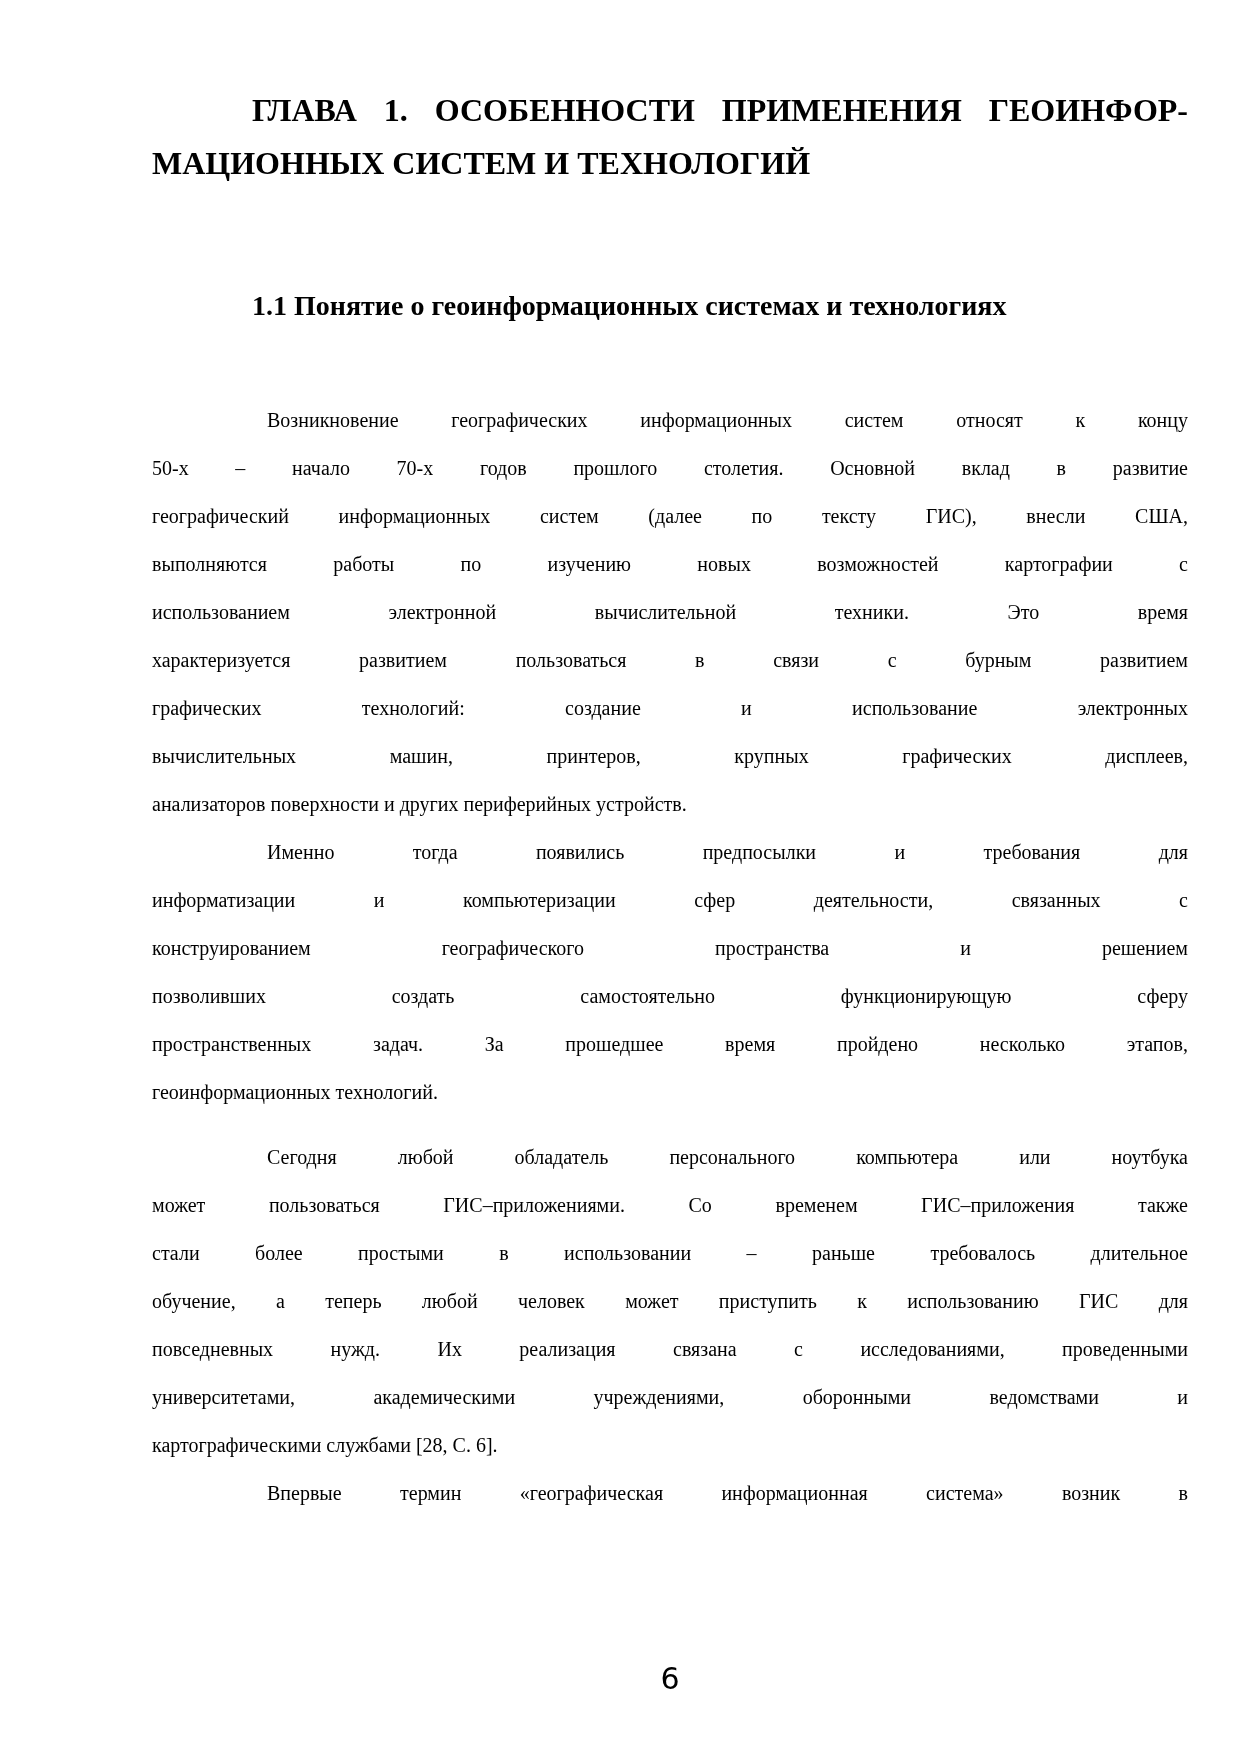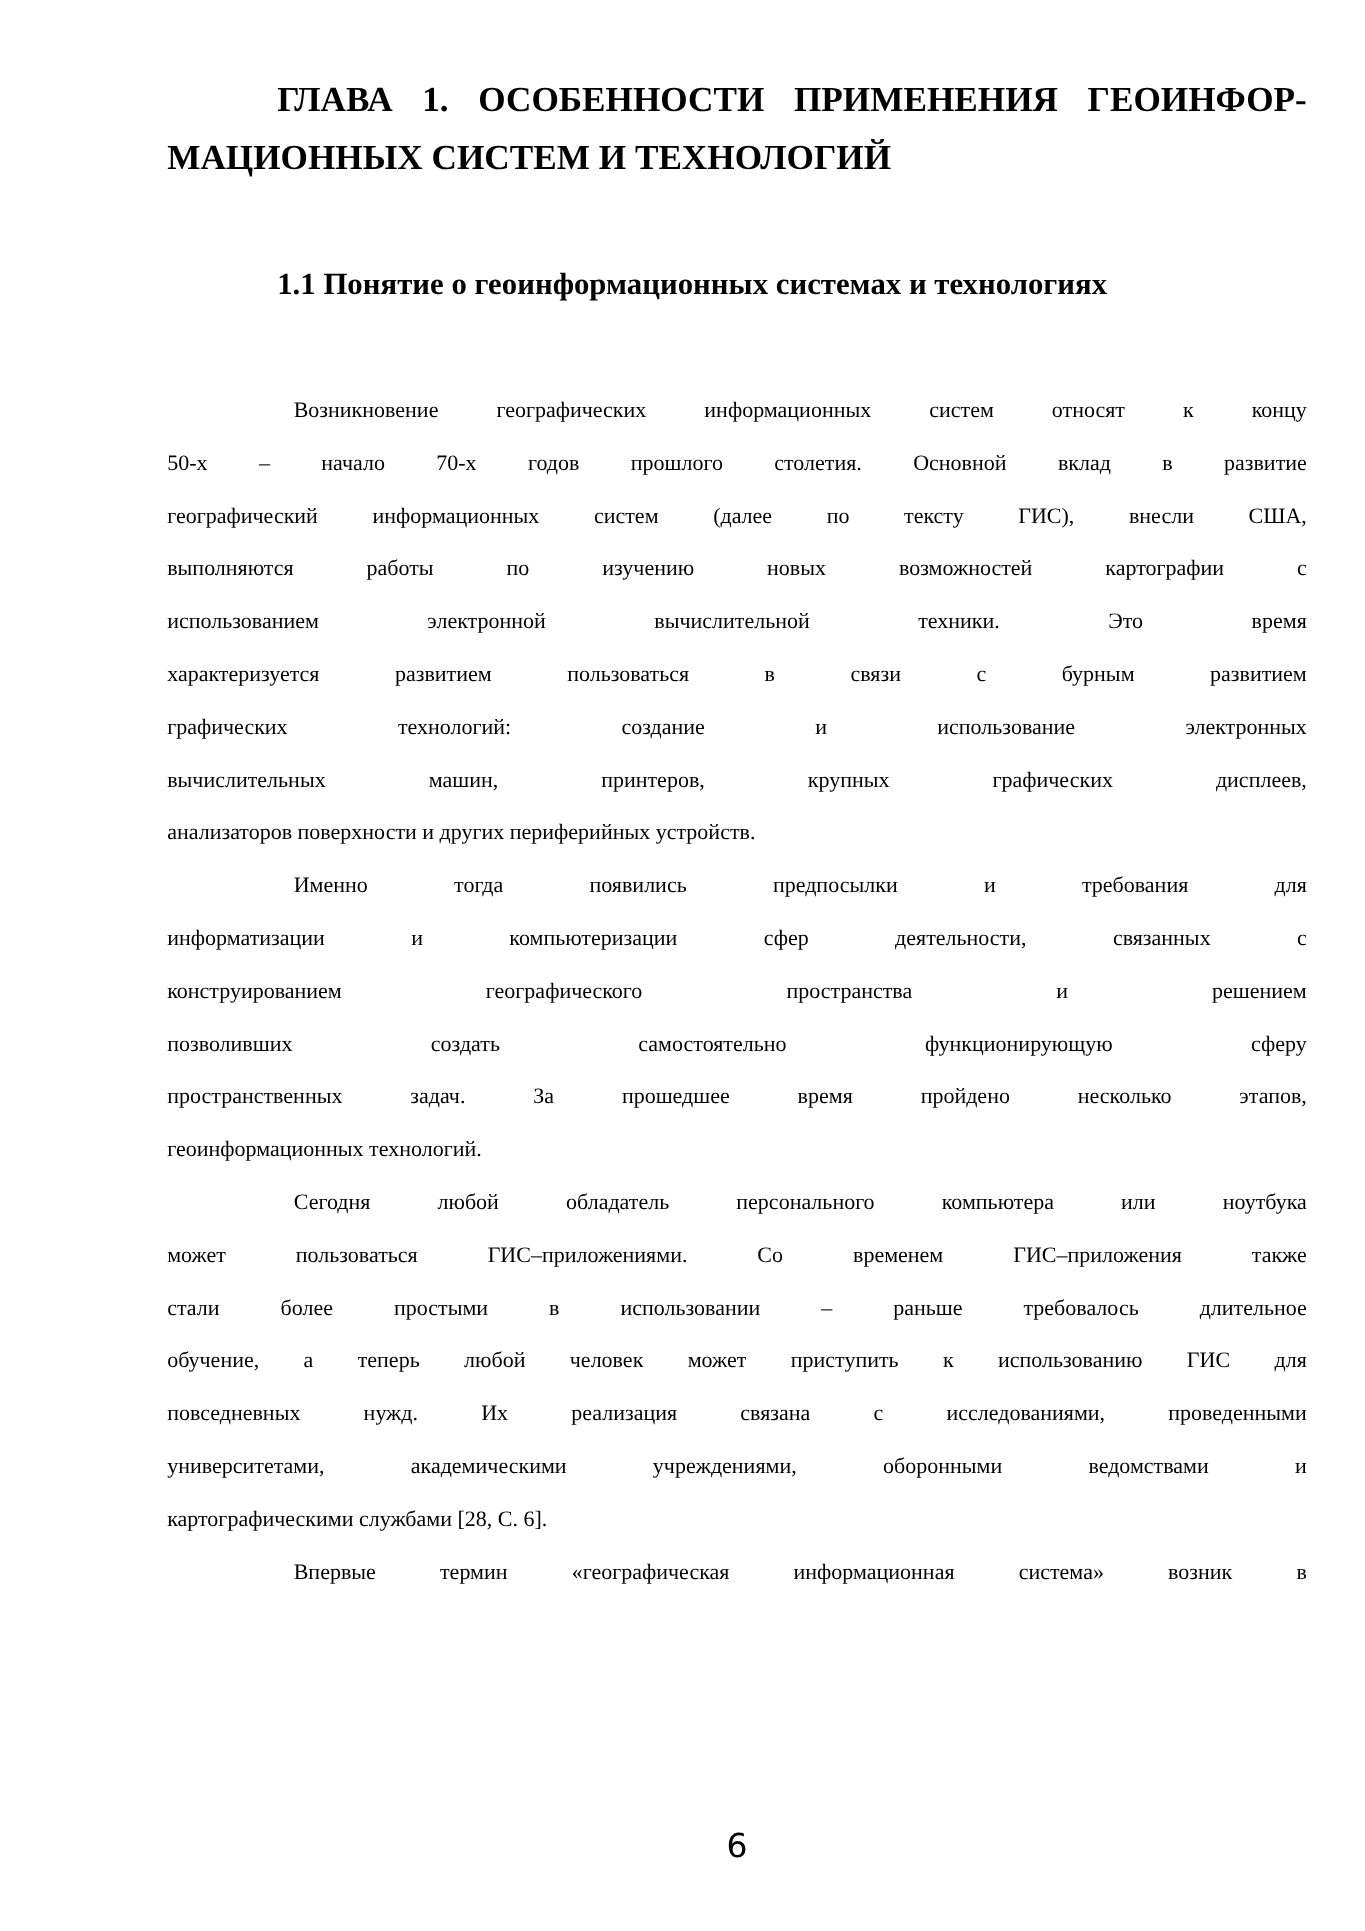--- a/index.html
+++ b/index.html
@@ -36,45 +36,46 @@
     white-space: normal;
   }
   .line.final {
     text-align-last: left;
     -moz-text-align-last: left;
   }
   .line.indent {
     padding-left: 115px;
   }
   .chapter-title {
-    margin-top: 64px;
+    margin-top: 84px;
     font-weight: bold;
     font-size: 32px;
     line-height: 53px;
   }
   .chapter-title .line.indent {
     padding-left: 100px;
   }
   .section-heading {
-    margin-top: 65px;
+    margin-top: 92px;
     font-weight: bold;
     font-size: 28px;
     line-height: 48px;
     padding-left: 100px;
     text-align: left;
   }
   .body-text {
     margin-top: 66px;
     font-size: 20px;
     line-height: 48px;
   }
   .paragraph {
     margin: 0;
   }
   .paragraph.gap-before {
+    margin-top: 17px;
   }
   .page-number {
     position: absolute;
     left: 0;
     right: 0;
     top: 1662px;
     text-align: center;
     font-family: "DejaVu Sans", "Liberation Sans", sans-serif;
     font-size: 30px;
     line-height: 34px;

